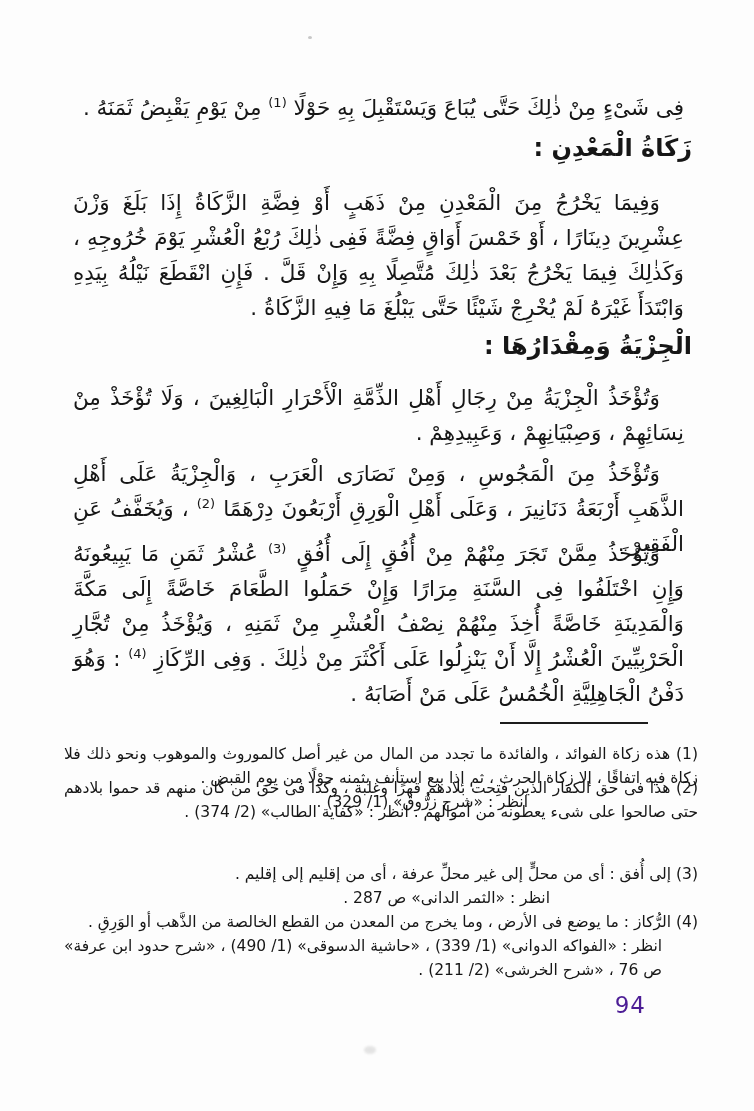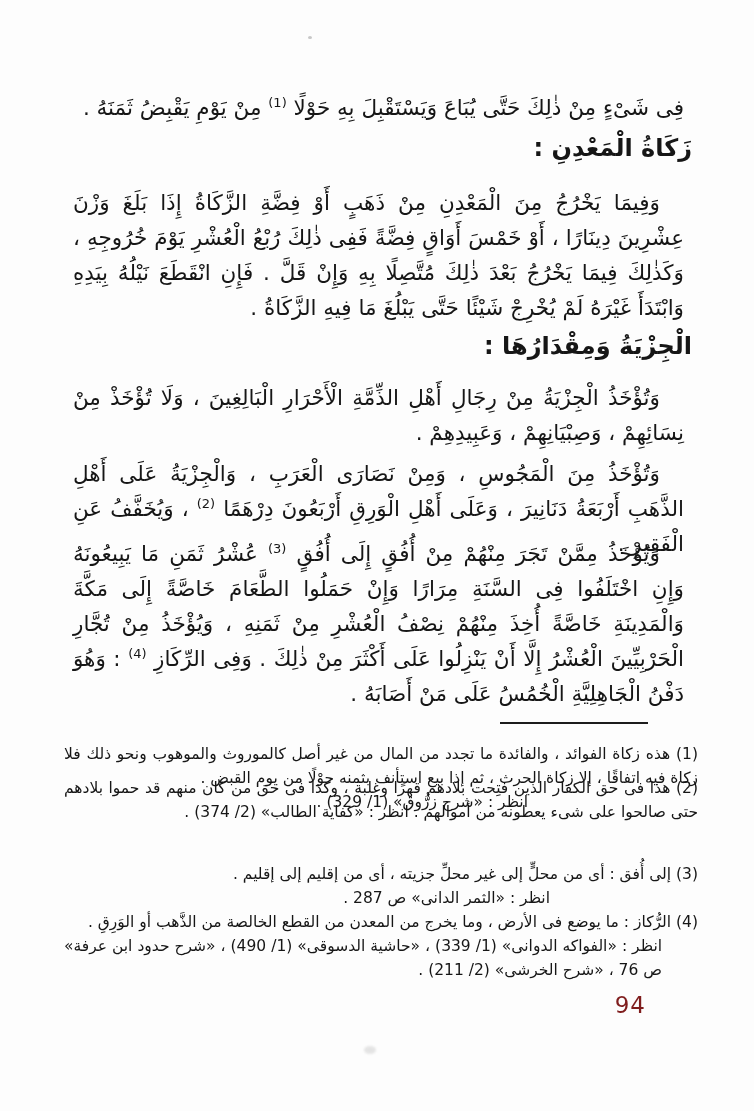--- a/index.html
+++ b/index.html
@@ -60,21 +60,21 @@
   .fn .fn-ref { display:block; }
   .pr-170 { padding-right:170px; }
   .pr-148 { padding-right:148px; }
   .pr-36  { padding-right:36px; }
   .page-number {
     position:absolute;
     top:992px; right:108px;
     direction:ltr;
     font-size:23px;
     letter-spacing:1px;
-    color:#7f1d1d;
+    color:#4c1d95;
   }
   .speck {
     position:absolute;
     background:#9a9a9a;
     border-radius:50%;
     opacity:.55;
   }
   .speck.s1 { left:308px; top:36px; width:4px; height:3px; }
   .speck.s2 { left:364px; top:1046px; width:12px; height:8px; opacity:.25; filter:blur(1px); }
 </style>
@@ -112,21 +112,21 @@
   <div class="fn" style="top:738px">
     <span>(1) هذه زكاة الفوائد ، والفائدة ما تجدد من المال من غير أصل كالموروث والموهوب ونحو ذلك فلا زكاة فيه اتفاقًا ، إلا زكاة الحرث ، ثم إذا بيع استأنف بثمنه حوْلًا من يوم القبض .</span>
     <span class="fn-ref pr-170"><span class="b">انظر : </span><span>«شرح زرُّوق» (1/ 329) .</span></span>
   </div>
 
   <div class="fn" style="top:772px">
     <span>(2) هذا فى حق الكفار الذين فتِحت بلادهم قهرًا وغلبة ، وكذا فى حق من كان منهم قد حموا بلادهم حتى صالحوا على شىء يعطونه من أموالهم . </span><span class="b">انظر : </span><span>«كفاية الطالب» (2/ 374) .</span>
   </div>
 
   <div class="fn" style="top:858px">
-    <span class="b">(3) إلى أُفق : </span><span>أى من محلٍّ إلى غير محلِّ جزيته ، أى من إقليم إلى إقليم .</span>
+    <span class="b">(3) إلى أُفق : </span><span>أى من محلٍّ إلى غير محلِّ عرفة ، أى من إقليم إلى إقليم .</span>
     <span class="fn-ref pr-148"><span class="b">انظر : </span><span>«الثمر الدانى» ص 287 .</span></span>
   </div>
 
   <div class="fn" style="top:906px">
     <span class="b">(4) الرُّكاز : </span><span>ما يوضع فى الأرض ، وما يخرج من المعدن من القطع الخالصة من الذَّهب أو الوَرِقِ .</span>
     <span class="fn-ref pr-36"><span class="b">انظر : </span><span>«الفواكه الدوانى» (1/ 339) ، «حاشية الدسوقى» (1/ 490) ، «شرح حدود ابن عرفة» ص 76 ، «شرح الخرشى» (2/ 211) .</span></span>
   </div>
 
 </div>
 

